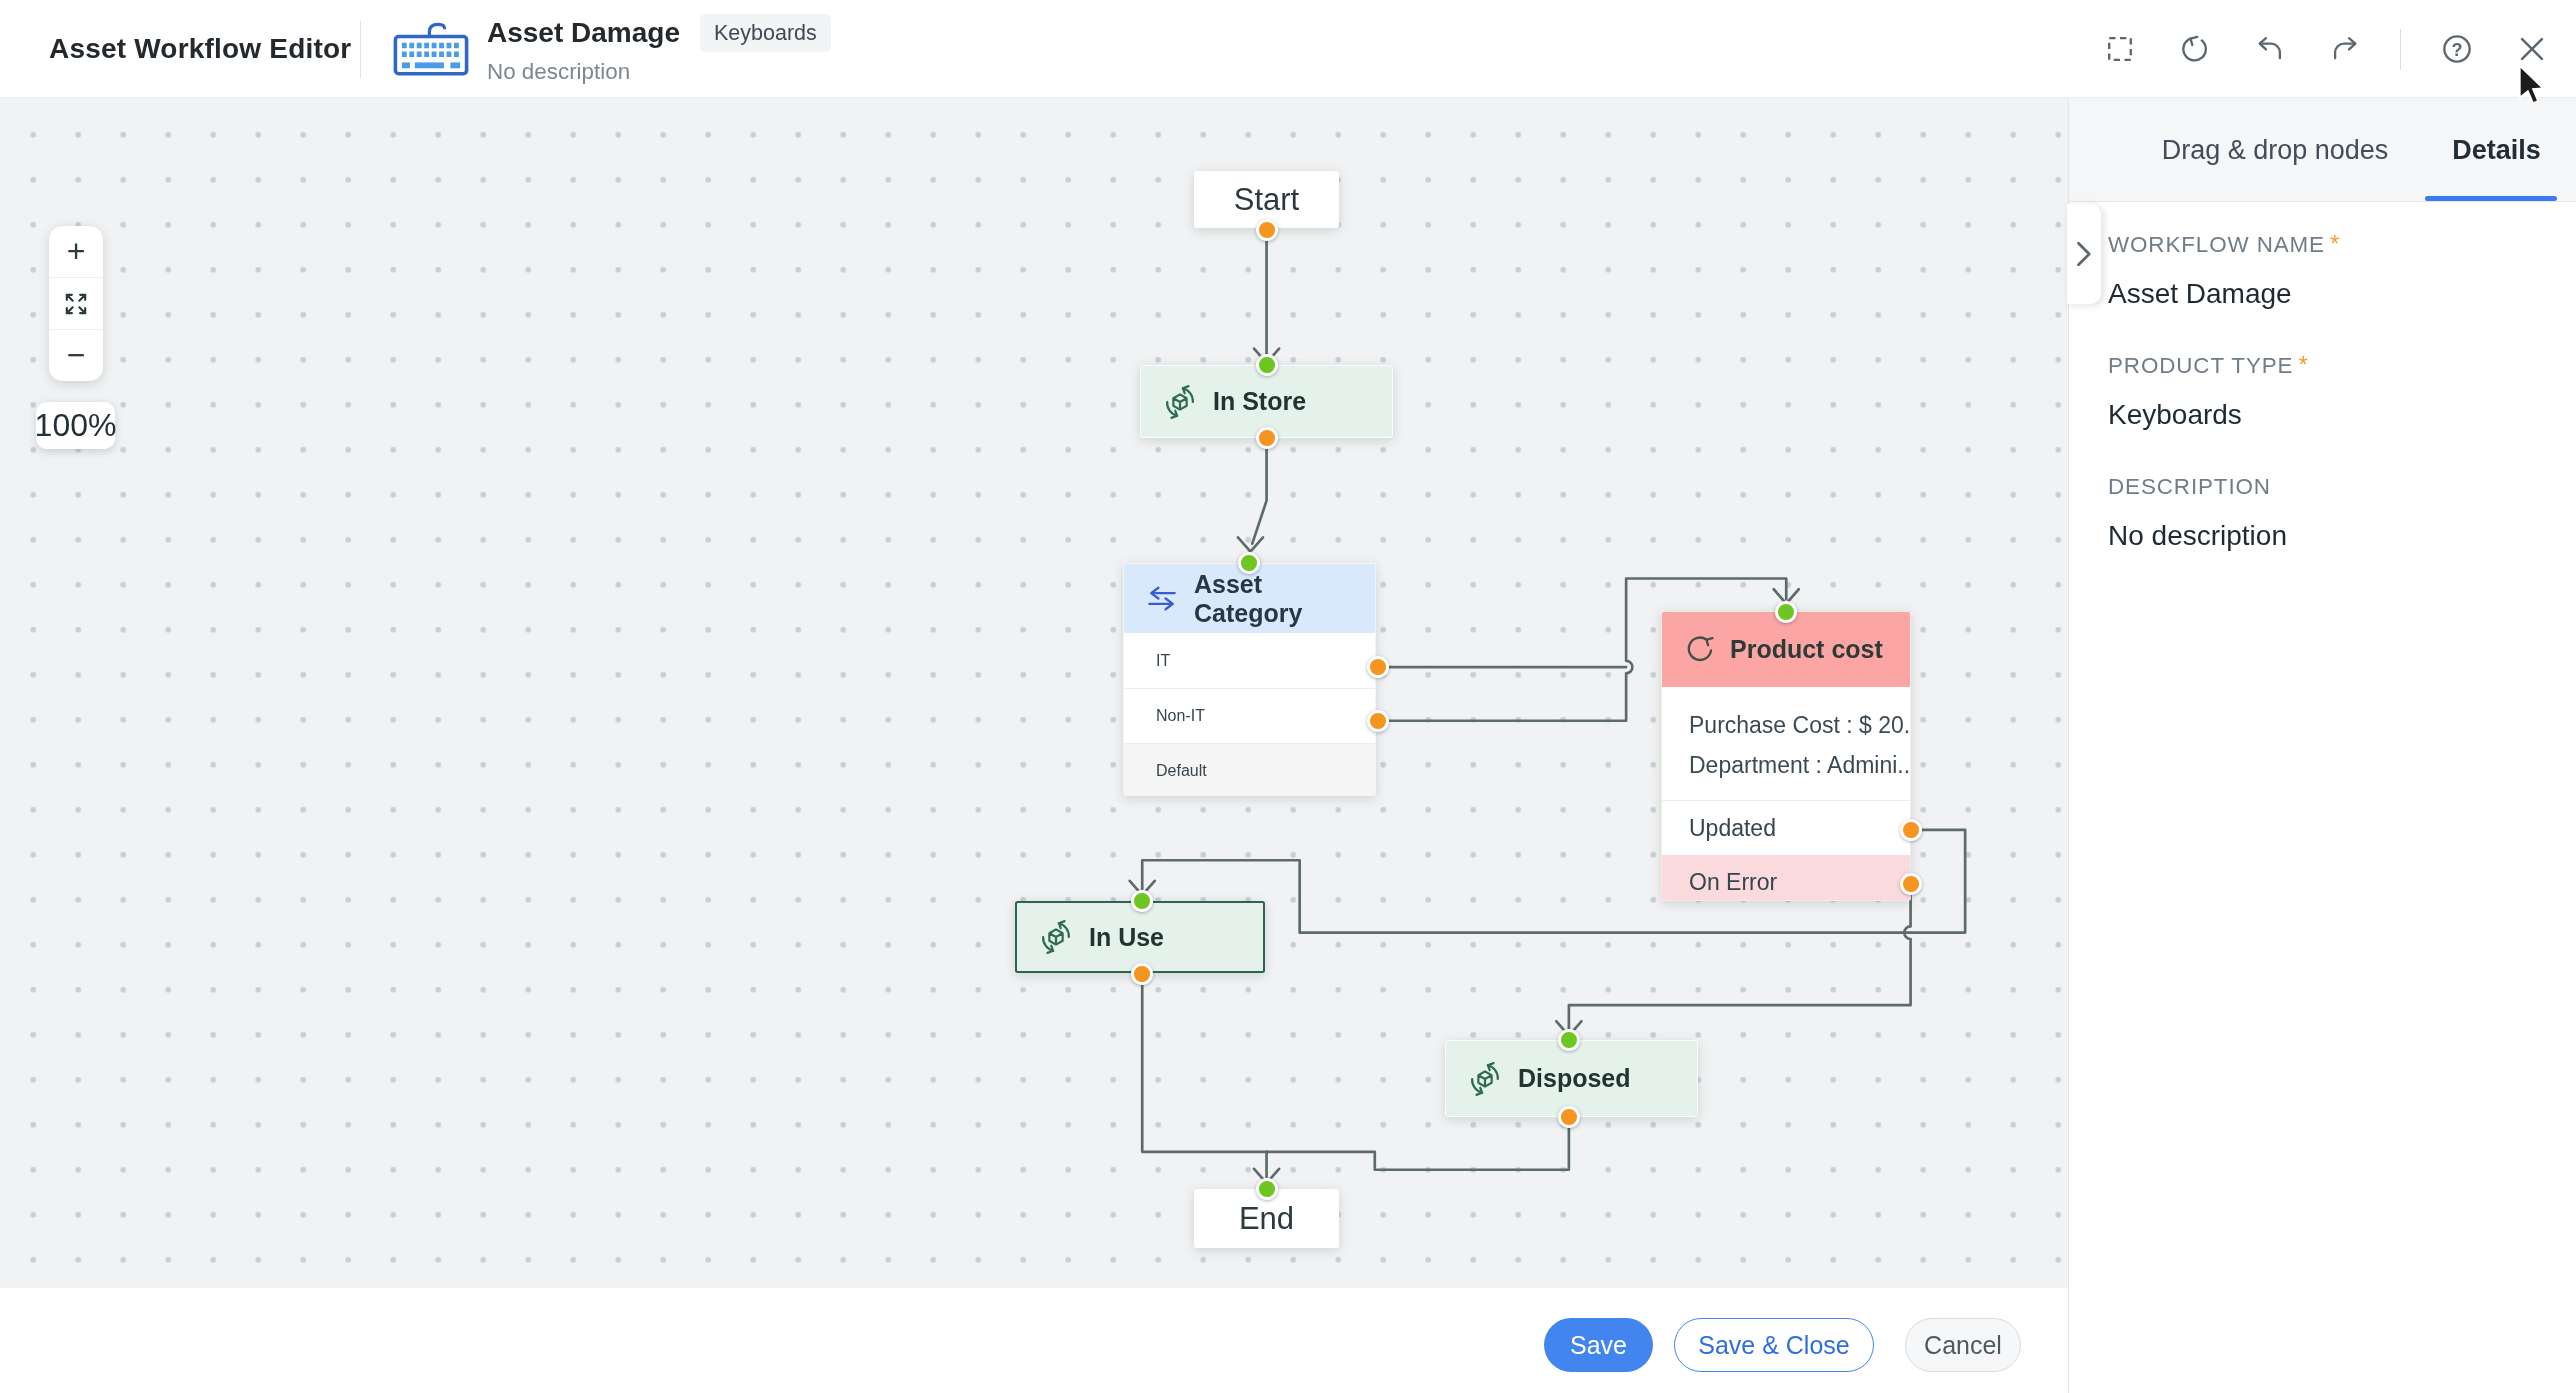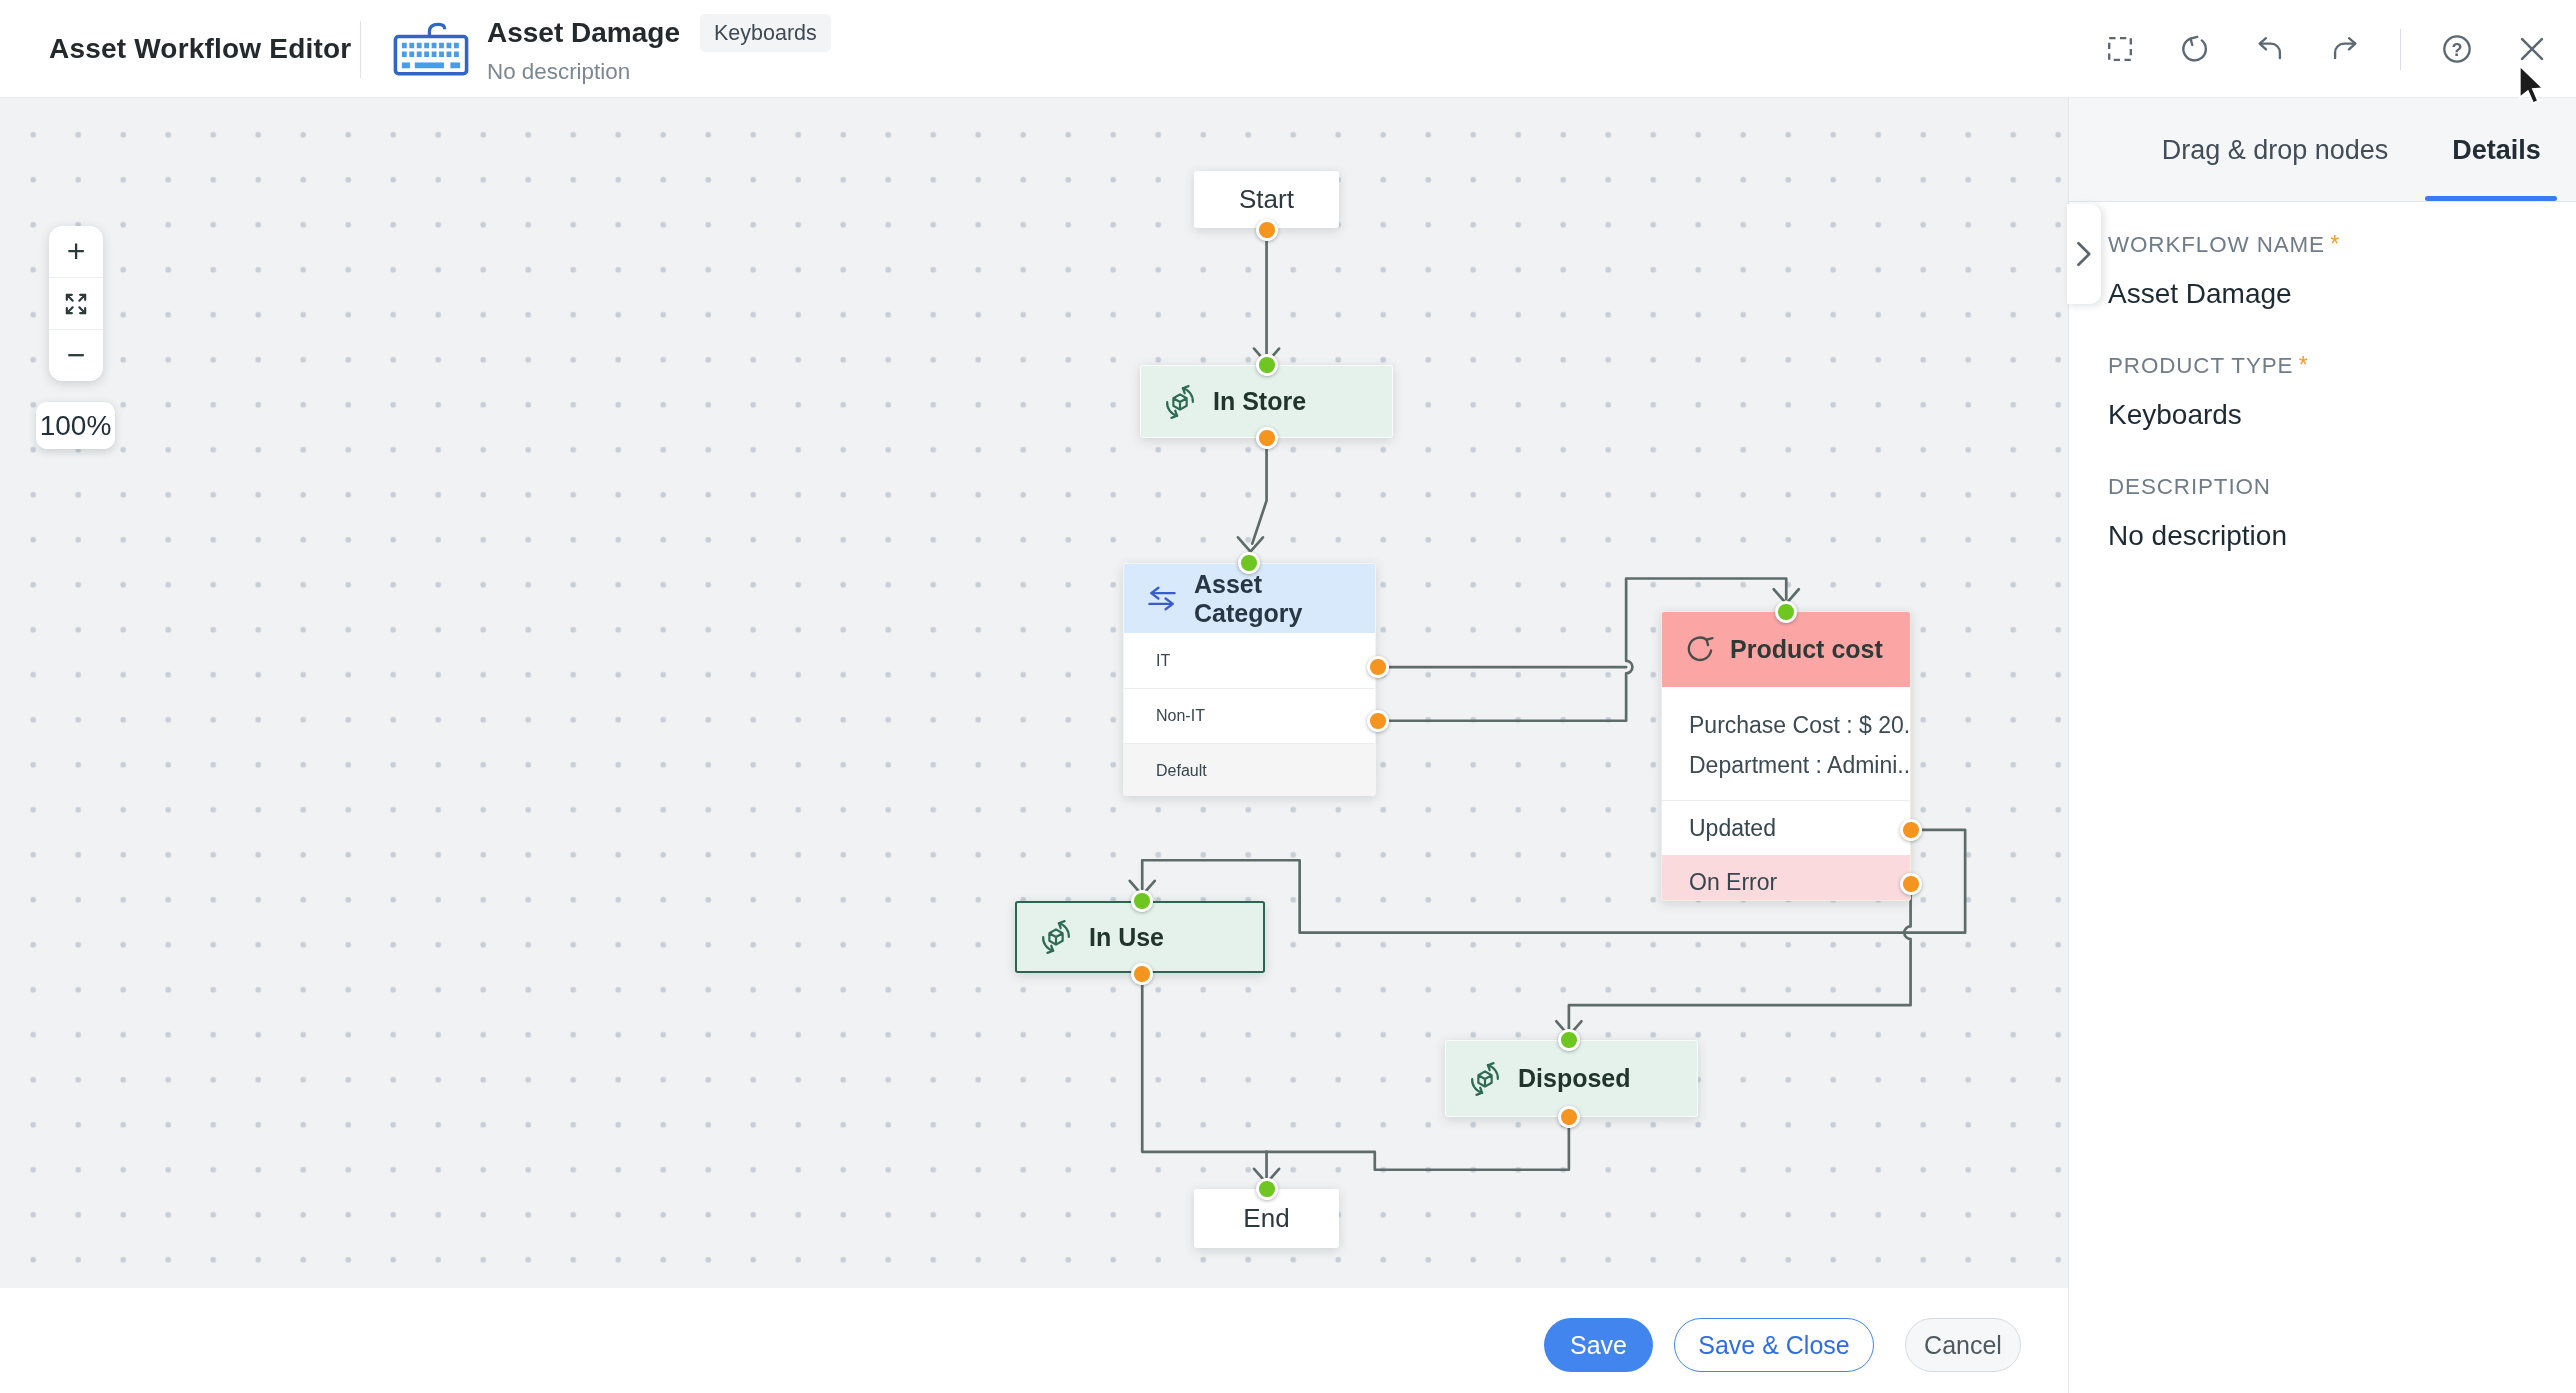--- a/index.html
+++ b/index.html
@@ -22,21 +22,21 @@
   .tool-sep { width:0.9px; height:41px; background:#dadde1; }
 
   
   .canvas { position:absolute; left:0; top:98px; width:2068px; height:1190px;
     background-color:#f1f2f3;
     background-image:radial-gradient(circle, #c7ced7 2.7px, rgba(0,0,0,0) 3.2px);
     background-size:45px 45px; background-position:10.7px 14.3px; overflow:hidden; }
   .edges { position:absolute; left:0; top:0; width:2068px; height:1190px; }
 
   .node { position:absolute; border-radius:2.7px; box-shadow:0 2.7px 10.7px rgba(40,60,70,.16); }
-  .node-terminal { background:#ffffff; display:flex; align-items:center; justify-content:center; font-size:26px; font-weight:500; color:#2c3a3e; }
+  .node-terminal { background:#ffffff; display:flex; align-items:center; justify-content:center; font-size:31px; font-weight:500; color:#2c3a3e; }
   .node-state { background:#e5f2ec; border:1.8px solid #fbfdfc; display:flex; align-items:center; padding-left:19.7px; gap:14.3px; font-size:25px; font-weight:600; color:#22342e; }
   .node-state.selected { border:2.7px solid #2d6450; }
 
   .node-category { background:#ffffff; overflow:hidden; border:0.9px solid #f2f4f6; }
   .cat-header { height:69px; background:#d8e9fb; display:flex; align-items:center; padding-left:19.7px; gap:14.3px; font-size:25px; font-weight:600; color:#283743; }
   .cat-row { height:55px; display:flex; align-items:center; padding-left:32px; font-size:16px; color:#36454e; border-top:0.9px solid #ededee; background:#ffffff; }
   .cat-row.default { background:#f5f5f6; height:55px; }
 
   .node-cost { background:#ffffff; overflow:hidden; border:0.9px solid #f2ede0; }
   .cost-header { height:75px; background:#fca5a5; display:flex; align-items:center; padding-left:19.7px; gap:14.3px; font-size:25px; font-weight:600; color:#2e3a35; }
@@ -47,21 +47,21 @@
   .cost-row.error { background:#fbdadd; border-top:none; }
 
   .port { position:absolute; width:21.5px; height:21.5px; border-radius:50%; border:3.6px solid #ffffff; box-shadow:0 0.9px 3.6px rgba(30,40,50,.35); cursor:crosshair; z-index:5; }
   .port.orange { background:#f5951f; }
   .port.green { background:#6ec620; }
 
   
   .zoom-card { position:absolute; left:49px; top:128px; width:54px; height:155px; background:#ffffff; border-radius:13.4px; box-shadow:0 2.7px 10.7px rgba(40,60,70,.18); display:flex; flex-direction:column; overflow:hidden; }
   .zoom-seg { flex:1; display:flex; align-items:center; justify-content:center; font-size:32px; color:#2c3a3a; cursor:pointer; }
   .zoom-seg + .zoom-seg { border-top:0.9px solid #eceeef; }
-  .zoom-level { position:absolute; left:36px; top:304px; width:79px; height:47px; background:#ffffff; border-radius:10.7px; box-shadow:0 2.7px 9px rgba(40,60,70,.18); display:flex; align-items:center; justify-content:center; font-size:28px; font-weight:500; color:#223038; }
+  .zoom-level { position:absolute; left:36px; top:304px; width:79px; height:47px; background:#ffffff; border-radius:10.7px; box-shadow:0 2.7px 9px rgba(40,60,70,.18); display:flex; align-items:center; justify-content:center; font-size:32px; font-weight:500; color:#223038; }
 
   
   .footer { position:absolute; left:0; top:1288px; width:2068px; height:90px; background:#ffffff; }
   .btn { position:absolute; top:30px; height:54px; border-radius:27px; display:flex; align-items:center; justify-content:center; font-size:25px; cursor:pointer; border:none; font-family:"Liberation Sans", sans-serif; }
   .btn-save { left:1544px; width:109px; background:#4285ee; color:#ffffff; }
   .btn-saveclose { left:1674px; width:200px; background:#ffffff; border:1.8px solid #4285ee; color:#2e6ee0; }
   .btn-cancel { left:1905px; width:116px; background:#f6f7f8; border:1.8px solid #d8dbde; color:#4e585f; }
 
   
   .panel { position:absolute; left:2068px; top:0; width:508px; height:1394px; background:#ffffff; border-left:0.9px solid #e4e6e9; z-index:20; }

